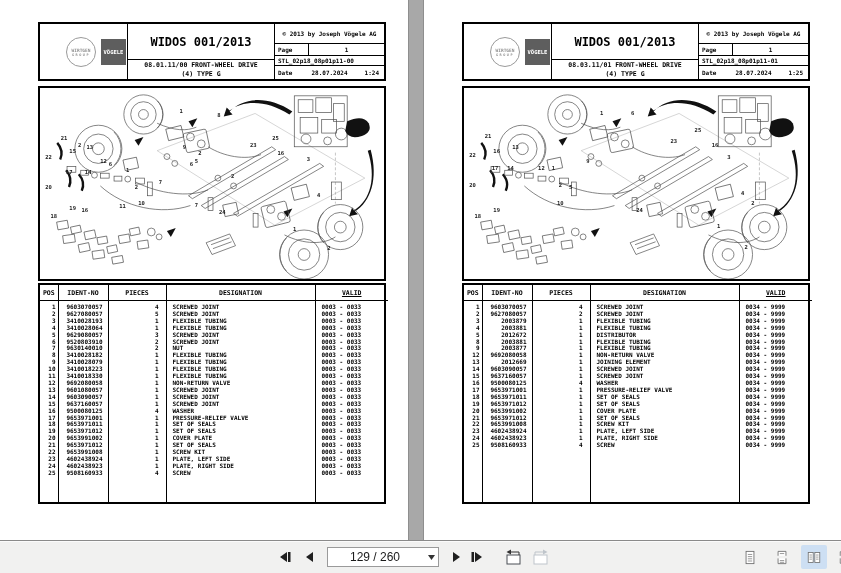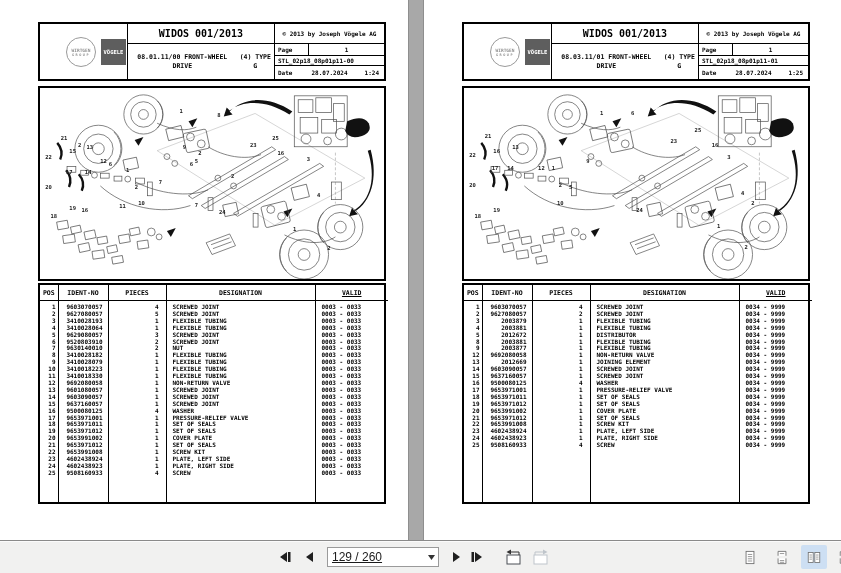--- a/index.html
+++ b/index.html
@@ -16,23 +16,23 @@
   .hdr{top:22px;height:59px;display:flex;font-weight:bold;color:#000;}
   .h-logos{width:87px;border-right:1px solid #000;position:relative;flex:none;}
   .wg-circle{position:absolute;left:26px;top:13px;width:30px;height:30px;border:1px solid #9a9a9a;
              border-radius:50%;color:#8f8f8f;display:flex;flex-direction:column;align-items:center;
              justify-content:center;box-sizing:border-box;}
   .wg-l1{font-size:4.5px;line-height:5px;}
   .wg-l2{font-size:3.5px;line-height:4px;letter-spacing:1.5px;}
   .vg-box{position:absolute;left:61px;top:15px;width:25px;height:26px;background:#5e5e5e;color:#fff;
           display:flex;align-items:center;justify-content:center;font-size:5.5px;}
   .h-mid{width:146px;border-right:1px solid #000;display:flex;flex-direction:column;flex:none;}
-  .h-doc{height:20px;border-bottom:1px solid #000;display:flex;align-items:center;justify-content:center;
-         font-size:10px;box-sizing:border-box;text-align:right;}
-  .h-sec{flex:1;display:flex;flex-direction:row;align-items:center;justify-content:center;
+  .h-doc{height:36px;border-bottom:1px solid #000;display:flex;align-items:center;justify-content:center;
+         font-size:12px;box-sizing:border-box;text-align:right;}
+  .h-sec{flex:1;display:flex;flex-direction:column;align-items:center;justify-content:center;
          font-size:6.5px;line-height:9px;text-align:center;}
   .h-right{flex:1;display:flex;flex-direction:column;font-size:6px;}
   .h-copy{height:20px;border-bottom:1px solid #000;display:flex;align-items:center;justify-content:center;
           box-sizing:border-box;}
   .h-pagerow{height:12px;border-bottom:1px solid #000;display:flex;align-items:center;box-sizing:border-box;}
   .h-pl{width:30px;padding-left:3px;border-right:1px solid #000;align-self:stretch;display:flex;align-items:center;}
   .h-pv{flex:1;text-align:center;}
   .h-coderow{height:10px;border-bottom:1px solid #000;display:flex;align-items:center;padding-left:3px;box-sizing:border-box;}
   .h-daterow{flex:1;display:flex;align-items:center;}
   .h-dl{width:30px;padding-left:3px;}
@@ -61,21 +61,21 @@
   .a-vl{text-align:left;padding-left:6px !important;}
   
   .toolbar{position:absolute;left:0;top:540px;width:841px;height:33px;background:#f1f1f0;
            border-top:1px solid #8a8a8a;box-sizing:border-box;box-shadow:inset 0 1px 0 #fbfbfb;
            font-family:"Liberation Sans","DejaVu Sans",sans-serif;}
   .navgroup{position:absolute;left:276px;top:0;height:100%;display:flex;align-items:center;}
   .tbtn{background:transparent;border:none;padding:2px;margin:0;display:flex;align-items:center;
         justify-content:center;cursor:pointer;}
   .pagebox{width:112px;height:20px;background:#fff;border:1px solid #9a9a9a;box-sizing:border-box;
            display:flex;align-items:center;margin:0 10px;cursor:pointer;}
-  .pagebox .ptxt{flex:1;font-size:12px;color:#1a1a1a;padding-left:4px;line-height:18px;text-decoration:underline;}
+  .pagebox .ptxt{flex:1;font-size:12px;color:#1a1a1a;padding-left:22px;line-height:18px;}
   .pagebox .dd{width:14px;display:flex;align-items:center;justify-content:center;}
   .layoutgroup{position:absolute;left:737px;top:0;height:100%;display:flex;align-items:center;gap:6px;}
   .lbtn{width:26px;height:24px;background:transparent;border:none;display:flex;align-items:center;
         justify-content:center;cursor:pointer;border-radius:2px;}
   .lbtn.sel{background:#cddff3;}
   .sp8{width:8px;}.sp14{width:14px;}.sp4{width:4px;}
 </style>
 </head>
 <body>
 

